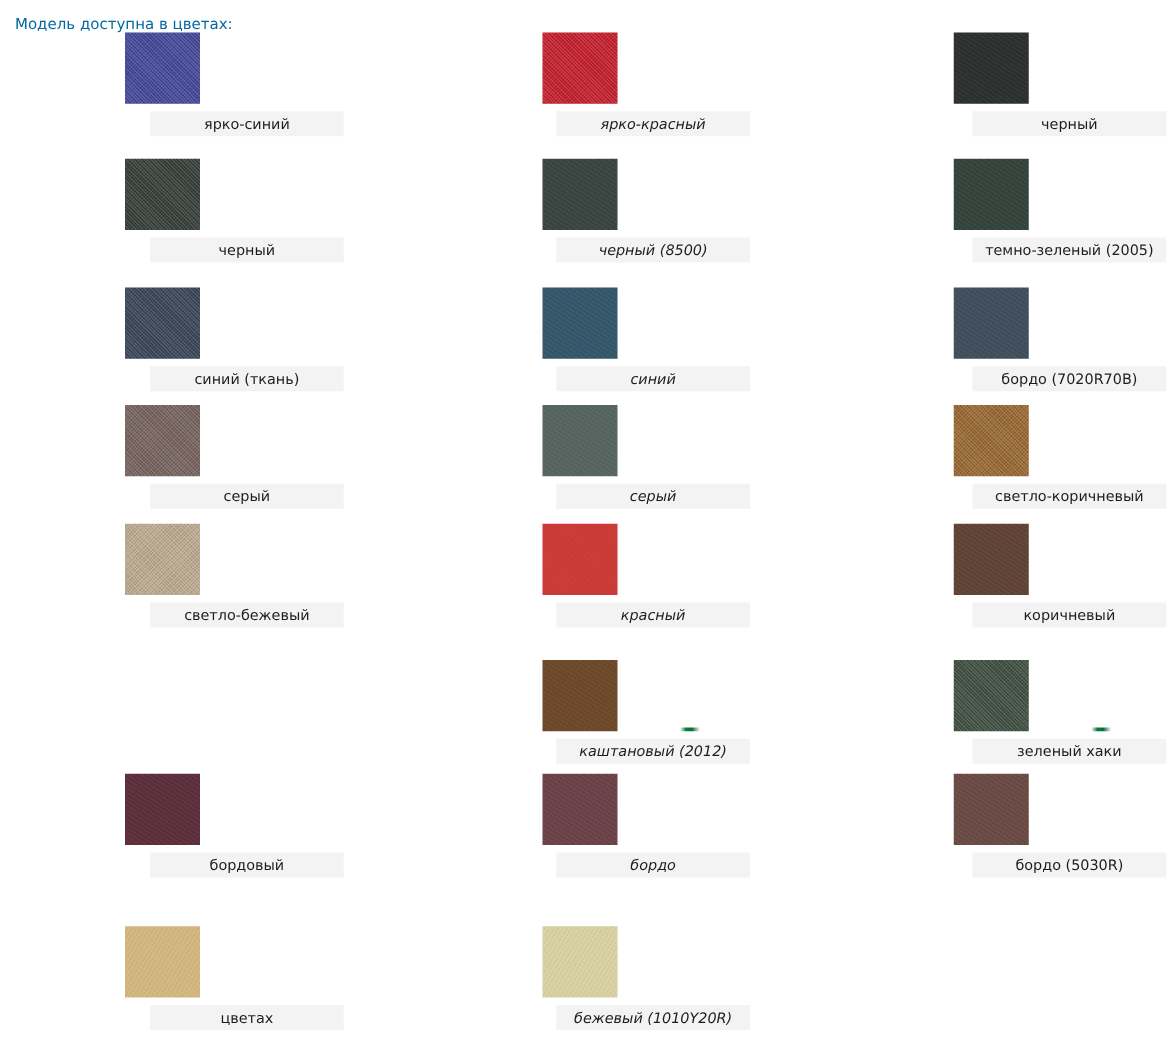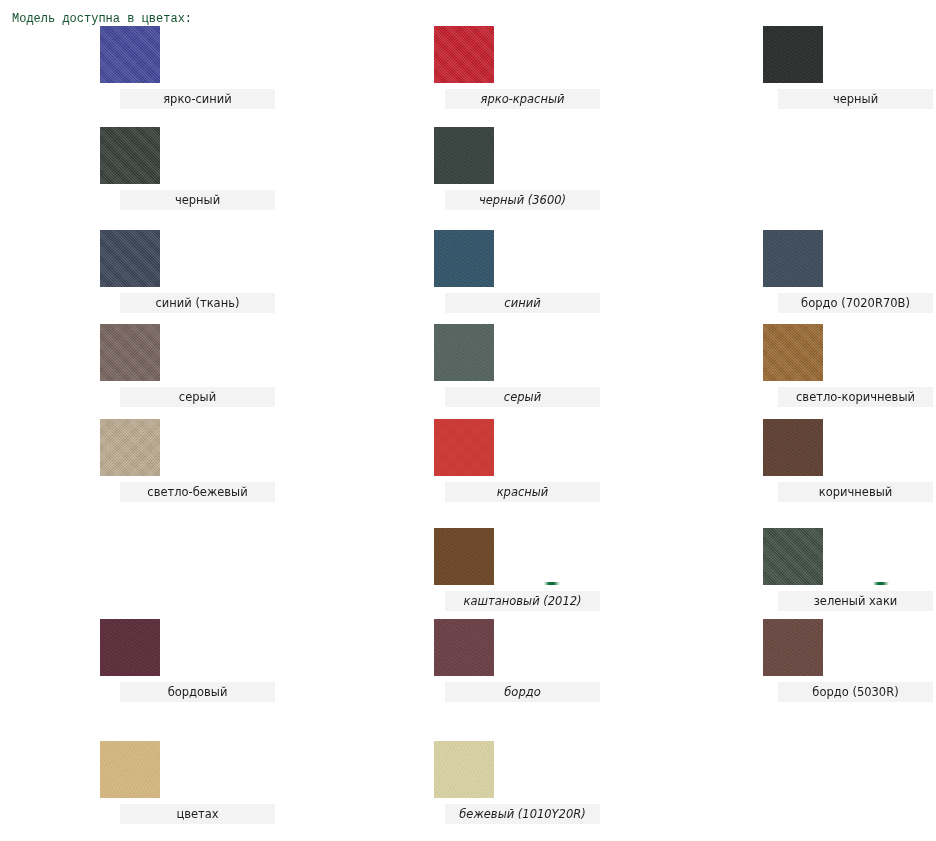--- a/index.html
+++ b/index.html
@@ -16,23 +16,22 @@
     color: #333333;
     overflow: hidden;
   }
 
   #page-title {
     position: absolute;
     left: 12px;
     top: 12px;
     font-size: 12px;
     line-height: 14px;
-    color: #14532d;
+    color: #0369a1;
     white-space: nowrap;
-    font-family: Liberation Mono, monospace;
   }
 
   #swatch-grid {
     position: absolute;
     left: 0;
     top: 26px;
     width: 936px;
   }
 
   .swatch-row {
@@ -139,21 +138,27 @@
       <div class="swatch-cell col-0">
         <div class="swatch-chip" style="background: rgb(55, 64, 59);">
           <div class="grain"></div>
         </div>
         <div class="swatch-label">черный</div>
       </div>
       <div class="swatch-cell col-1">
         <div class="swatch-chip grain-smooth" style="background: rgb(58, 68, 64);">
           <div class="grain"></div>
         </div>
-        <div class="swatch-label">черный (3600)</div>
+        <div class="swatch-label">черный (8500)</div>
+      </div>
+      <div class="swatch-cell col-2">
+        <div class="swatch-chip grain-smooth" style="background: rgb(52, 67, 60);">
+          <div class="grain"></div>
+        </div>
+        <div class="swatch-label">темно-зеленый (2005)</div>
       </div>
     </div>
     <div class="swatch-row" style="position: absolute; left: 0px; top: 204px; height: 90px;">
       <div class="swatch-cell col-0">
         <div class="swatch-chip" style="background: rgb(59, 70, 89);">
           <div class="grain"></div>
         </div>
         <div class="swatch-label">синий (ткань)</div>
       </div>
       <div class="swatch-cell col-1">

